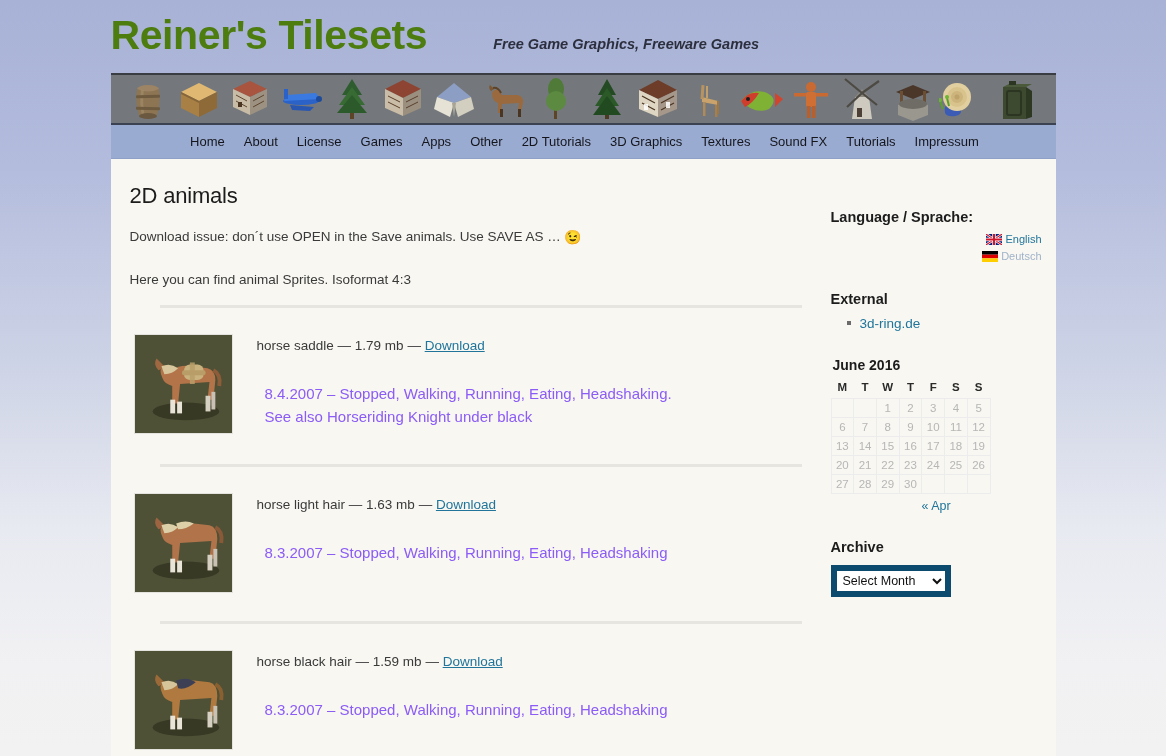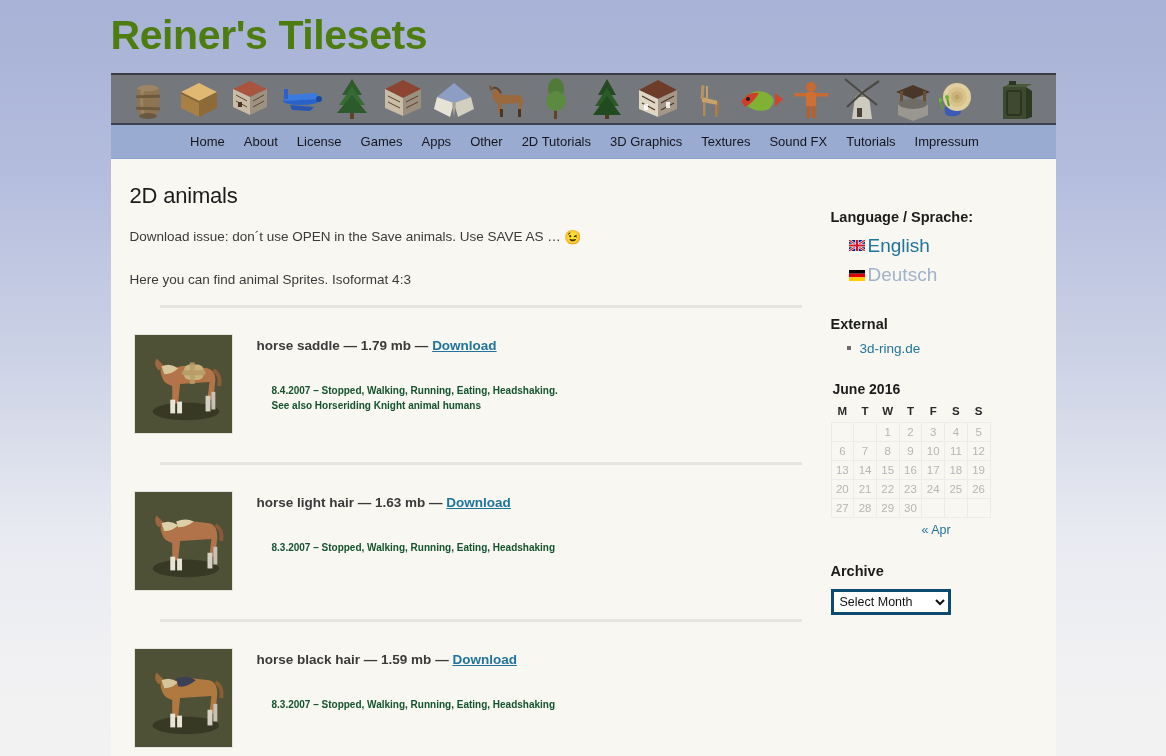--- a/index.html
+++ b/index.html
@@ -126,21 +126,20 @@
     background: #e6e5e0;
     border: 0;
     margin: 18px 0 18px 30px;
     width: 642px;
   }
 
   .item {
     display: flex;
     margin: 0 0 0 0;
     padding: 8px 0 10px 4px;
-    font-weight: bold;
   }
   .thumb {
     flex: 0 0 auto;
     width: 99px;
     height: 100px;
     background: #4f5137;
     border: 1px solid #e4e3de;
     position: relative;
     overflow: hidden;
     cursor: pointer;
@@ -155,24 +154,24 @@
     font-size: 13.5px;
     color: #3a3a3a;
     margin: 0 0 30px 0;
   }
   .dl-link {
     color: #21759b;
     text-decoration: underline;
     cursor: pointer;
   }
   .item-desc {
-    font-size: 10px;
-    color: #14532d;
+    font-size: 15px;
+    color: #8b5cf6;
     line-height: 1.5;
-    margin: 15px;
+    margin: 8px;
   }
 
   
   .search-input {
     width: 100px;
     height: 23px;
     border: 1px solid #9d9d9d;
     background: #fff;
     display: block;
     font-size: 12px;
@@ -191,25 +190,26 @@
     border-radius: 1px;
   }
   .widget-title {
     font-size: 14.5px;
     font-weight: bold;
     color: #1c1c1c;
     margin: 26px 0 6px 0;
   }
   .lang-list { list-style: none; margin: 0; padding: 0 0 0 18px; }
   .lang-item {
-    font-size: 19px;
+    font-size: 11px;
     line-height: 1.55;
     display: flex;
     align-items: center;
     cursor: pointer;
+    justify-content: flex-end;
   }
   .flag {
     width: 16px; height: 11px;
     display: inline-block;
     margin-right: 3px;
     flex: 0 0 auto;
     border: 0;
   }
   .lang-en { color: #21759b; }
   .lang-de { color: #9fb3c9; }
@@ -264,31 +264,32 @@
     font-size: 12.5px;
     text-align: center;
   }
   .cal-nav a { color: #21759b; text-decoration: none; cursor: pointer; }
 
   .archive-select {
     margin-top: 4px;
     width: 120px;
     font-size: 12.5px;
     padding: 2px 2px;
-    border: 3px solid #0c4a6e;
+    border: 6px solid #0c4a6e;
     background: #fff;
     font-family: "Liberation Sans", sans-serif;
     color: #111;
   }
 </style>
 </head>
 <body>
 
 <div class="masthead">
   <h1 class="site-title">Reiner's Tilesets</h1>
+  <div class="site-tagline">Free Game Graphics, Freeware Games</div>
 </div>
 
 <div class="banner-wrap">
   <div class="banner">
 
     <div class="banner-icon">
       <svg viewBox="0 0 50 48">
           <g>
         <ellipse cx="25" cy="14" rx="11" ry="4" fill="#9c8464"></ellipse>
         <path d="M14 14 Q12 28 16 40 Q25 44 34 40 Q38 28 36 14 Q25 19 14 14Z" fill="#8d7553"></path>
@@ -574,21 +575,21 @@
       <div class="item-body">
         <p class="item-title-line">
           <span>horse saddle</span>
           <span>—</span>
           <span>1.79 mb</span>
           <span>—</span>
           <a class="dl-link">Download</a>
         </p>
         <p class="item-desc">
           <span>8.4.2007 – Stopped, Walking, Running, Eating, Headshaking.</span><br>
-          <span>See also Horseriding Knight animal humans</span>
+          <span>See also Horseriding Knight under black</span>
         </p>
       </div>
     </div>
 
     <hr class="hr">
 
     <div class="item">
       <div class="thumb">
         <svg viewBox="0 0 99 100">
             <g>

